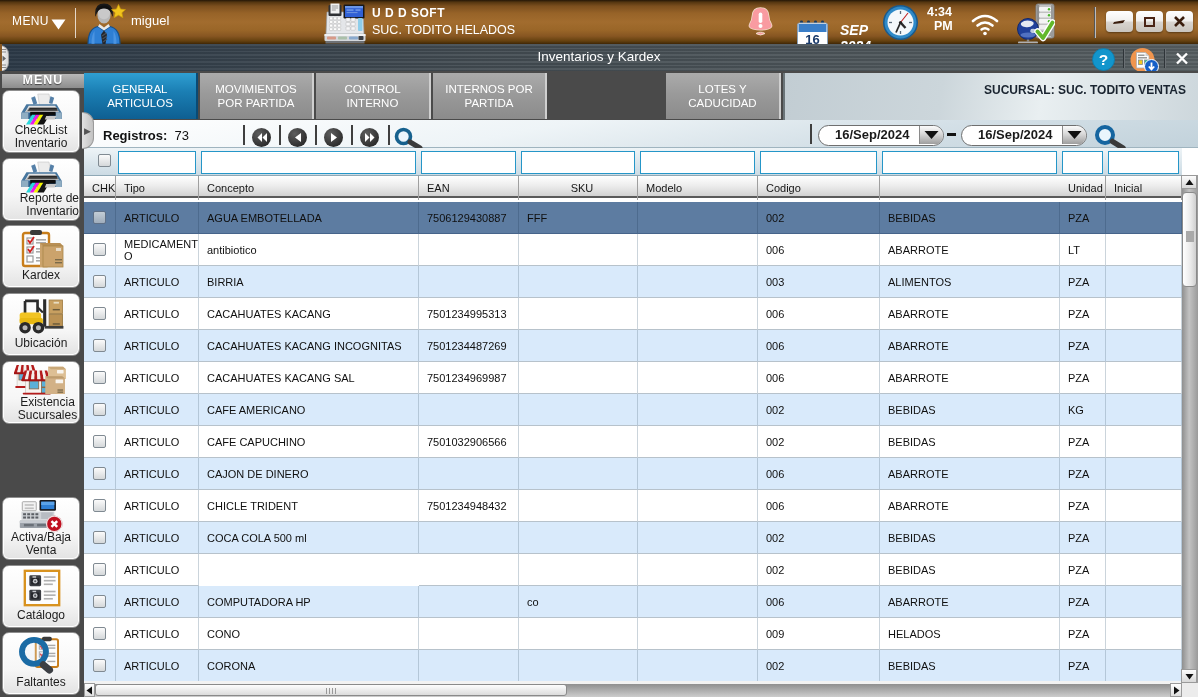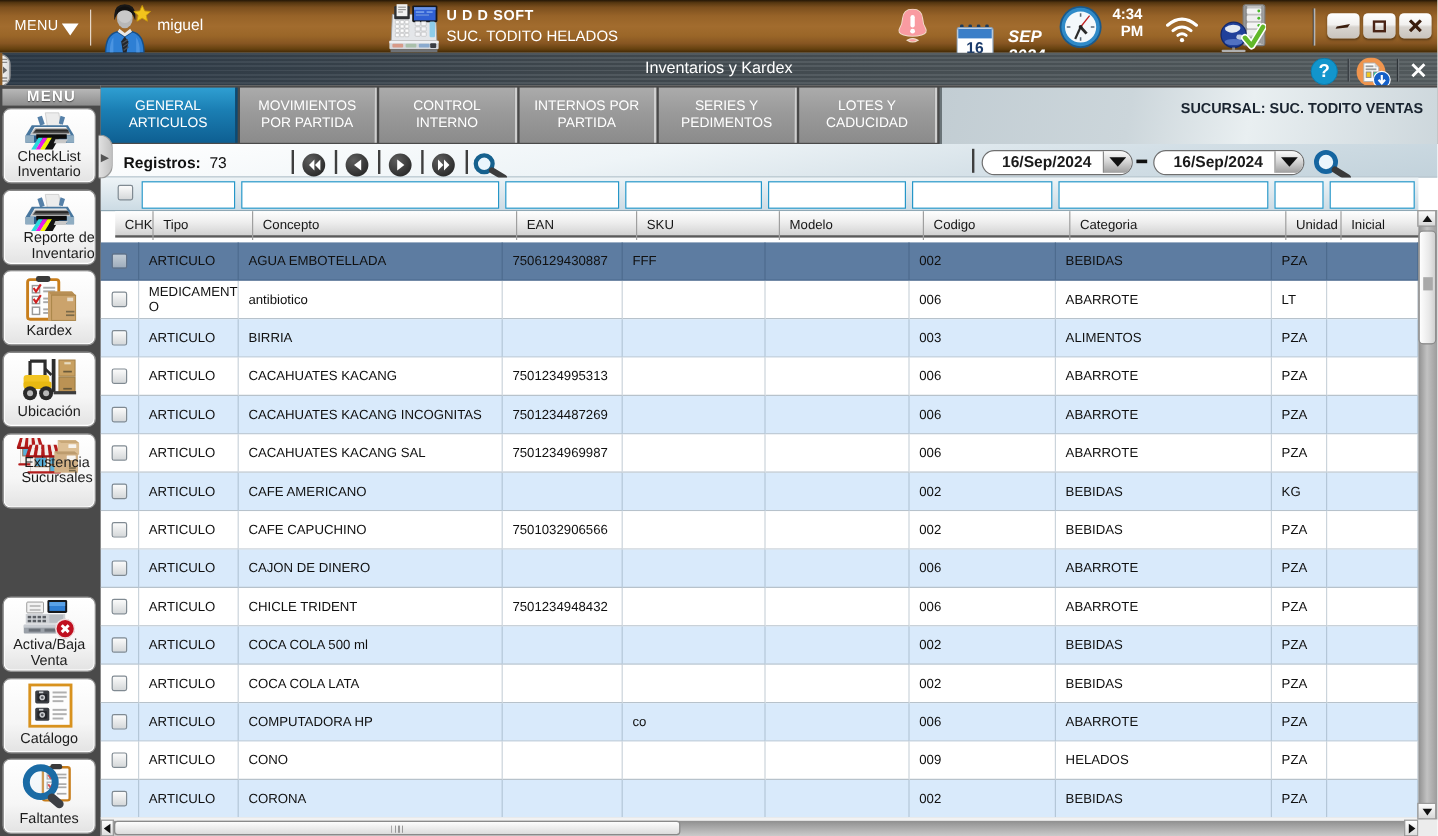--- a/index.html
+++ b/index.html
@@ -64,21 +64,21 @@
 .datepill{position:absolute;top:5px;width:126px;height:21px;background:#fff;border:1.5px solid #6f6f6f;
 border-radius:10.5px;color:#1a1a1a;font-weight:bold;font-size:13px;text-align:left;line-height:18px;overflow:hidden;padding-left:16px;}
 .dpbtn{position:absolute;right:0;top:0;width:24px;height:18px;
 background:linear-gradient(180deg,#fbfbfb 0%,#d8d8d8 45%,#9e9e9e 100%);border-left:1px solid #8a8a8a;
 display:flex;align-items:center;justify-content:center;}
 
 
 #filterrow{left:84px;top:148px;width:1098px;height:28px;
 background:linear-gradient(180deg,#eef4f7,#ccdbe4);border-bottom:1px solid #8fa8b5;}
 .finput{position:absolute;top:3px;height:23px;background:#fff;border:1px solid #2596c8;}
-#headrow{left:96px;top:176px;width:1098px;height:22px;
+#headrow{left:84px;top:176px;width:1098px;height:22px;
 background:linear-gradient(180deg,#ffffff 0%,#ececec 50%,#d2d2d2 100%);border-bottom:2px solid #5a5a5a;}
 .hcell{position:absolute;top:0;height:24px;line-height:24px;font-size:11px;color:#161616;
 padding-left:8px;border-right:1px solid #9f9f9f;}
 .trow{position:absolute;left:84px;width:1098px;height:32px;}
 .trow.w{background:#fff;}
 .trow.b{background:#d9eafb;}
 .trow.sel{background:#5d7ca1;}
 .tcell{position:absolute;top:0;height:32px;font-size:11px;color:#101010;
 padding-left:8px;display:flex;align-items:center;
 border-right:1px solid rgba(125,148,165,.40);border-bottom:1px solid #b7c2cb;}
@@ -401,21 +401,21 @@
 <rect x="9" y="30.5" width="30" height="2" rx="1" fill="#b41c1c"></rect>
 <polygon points="36,3 52,3 55,5.5 55,16 36,16" fill="#ddbf94"></polygon>
 <polygon points="36,3 52,3 55,5.5 39,5.5" fill="#c9a878"></polygon>
 <rect x="45.5" y="6.5" width="7" height="3.5" rx="0.6" fill="#f8f4ee"></rect>
 <polygon points="33,13 51,13 54,15.5 54,32 33,32" fill="#d2b186"></polygon>
 <polygon points="33,13 51,13 54,15.5 36,15.5" fill="#bd9c6e"></polygon>
 <rect x="44" y="16.5" width="8" height="4" rx="0.6" fill="#f8f4ee"></rect>
 <rect x="46" y="27" width="6" height="1.4" fill="#7a6a4a"></rect>
         <rect x="46" y="29.3" width="6" height="1.4" fill="#7a6a4a"></rect>
 </svg>
-      <div class="lbl" style="bottom:18px;padding-left:13px;">Existencia<br>Sucursales</div>
+      <div class="lbl" style="bottom:1px;padding-left:13px;">Existencia<br>Sucursales</div>
     </div>
 <div class="sbtn abs" style="top:426px;">
       <svg width="46" height="35" viewBox="0 0 56 42" style="left:16px;top:1px;">
 <rect x="25" y="1" width="20" height="13" rx="1.5" fill="#16181c"></rect>
 <rect x="27" y="3" width="16" height="9" fill="#2f7fd4"></rect>
 <rect x="27" y="3" width="16" height="4" fill="#5aa2e8"></rect>
 <rect x="4" y="3" width="17" height="11" rx="1" fill="#f2f2f2" stroke="#9a9a9a" stroke-width="1"></rect>
 <rect x="7" y="6" width="11" height="2" fill="#c0c0c0"></rect>
         <rect x="7" y="10" width="11" height="2" fill="#c0c0c0"></rect>
 <rect x="3" y="15" width="40" height="10" fill="#cfd2d6"></rect>
@@ -482,21 +482,20 @@
 </div>
 <div class="abs" id="handle2">
     <span>▶</span>
   </div>
 
 <div class="abs" id="tabsrow">
   <div class="tab active" style="left:0;width:114px;">GENERAL<br>ARTICULOS</div>
   <div class="tab" style="left:116px;width:114px;">MOVIMIENTOS<br>POR PARTIDA</div>
   <div class="tab" style="left:349px;width:114px;">INTERNOS POR<br>PARTIDA</div>
   <div class="tab" style="left:232px;width:115px;">CONTROL<br>INTERNO</div>
-  <div class="tab" style="left:465px;width:115px;">SERIES Y<br>PEDIMENTOS</div>
   <div class="tab" style="left:582px;width:115px;">LOTES Y<br>CADUCIDAD</div>
   <div id="sucpanel">SUCURSAL: SUC. TODITO VENTAS</div>
 </div>
 
 <div class="abs" id="toolbar">
   <div class="abs" style="left:19px;top:8px;font-weight:bold;font-size:13px;color:#111;">Registros:&nbsp;&nbsp;<span style="font-weight:normal;">73</span></div>
   <div class="vsep" style="left:159px;"></div>
   <div class="navbtn" style="left:168px;">
       <svg width="13" height="11">
         <polygon points="7,1 7,10 2.5,5.5" fill="#fff"></polygon>
@@ -556,24 +555,23 @@
 <div class="finput" style="left:798px;width:175px;"></div>
 <div class="finput" style="left:978px;width:41px;"></div>
 <div class="finput" style="left:1024px;width:71px;"></div>
 </div>
 
 <div class="abs" id="headrow">
     <div class="hcell" style="left:0px;width:32px;">CHK</div>
 <div class="hcell" style="left:32px;width:83px;">Tipo</div>
 <div class="hcell" style="left:115px;width:220px;">Concepto</div>
 <div class="hcell" style="left:335px;width:100px;">EAN</div>
-<div class="hcell" style="left:435px;width:119px;">SKU</div>
+<div class="hcell" style="left:435px;width:119px;text-align:center;">SKU</div>
 <div class="hcell" style="left:554px;width:120px;">Modelo</div>
 <div class="hcell" style="left:674px;width:122px;">Codigo</div>
-<div class="hcell" style="left:796px;width:180px;">Categoria</div>
 <div class="hcell" style="left:976px;width:46px;">Unidad</div>
 <div class="hcell" style="left:1022px;width:76px;">Inicial</div>
   </div>
 
 <div id="rowswrap">
     <div class="trow sel" style="top:202px;">
       <div class="tcell" style="left:0;width:32px;padding-left:0;">
         <span class="cbx"></span>
       </div>
       <div class="tcell" style="left:32px;width:83px;">ARTICULO</div>
@@ -724,21 +722,20 @@
       <div class="tcell" style="left:674px;width:122px;">002</div>
       <div class="tcell" style="left:796px;width:180px;">BEBIDAS</div>
       <div class="tcell" style="left:976px;width:46px;">PZA</div>
       <div class="tcell" style="left:1022px;width:76px;"></div>
     </div>
 <div class="trow w" style="top:554px;">
       <div class="tcell" style="left:0;width:32px;padding-left:0;">
         <span class="cbx"></span>
       </div>
       <div class="tcell" style="left:32px;width:83px;">ARTICULO</div>
-      <div class="tcell" style="left:115px;width:220px;">COCA COLA LATA</div>
       <div class="tcell" style="left:335px;width:100px;"></div>
       <div class="tcell" style="left:435px;width:119px;"></div>
       <div class="tcell" style="left:554px;width:120px;"></div>
       <div class="tcell" style="left:674px;width:122px;">002</div>
       <div class="tcell" style="left:796px;width:180px;">BEBIDAS</div>
       <div class="tcell" style="left:976px;width:46px;">PZA</div>
       <div class="tcell" style="left:1022px;width:76px;"></div>
     </div>
 <div class="trow b" style="top:586px;">
       <div class="tcell" style="left:0;width:32px;padding-left:0;">

